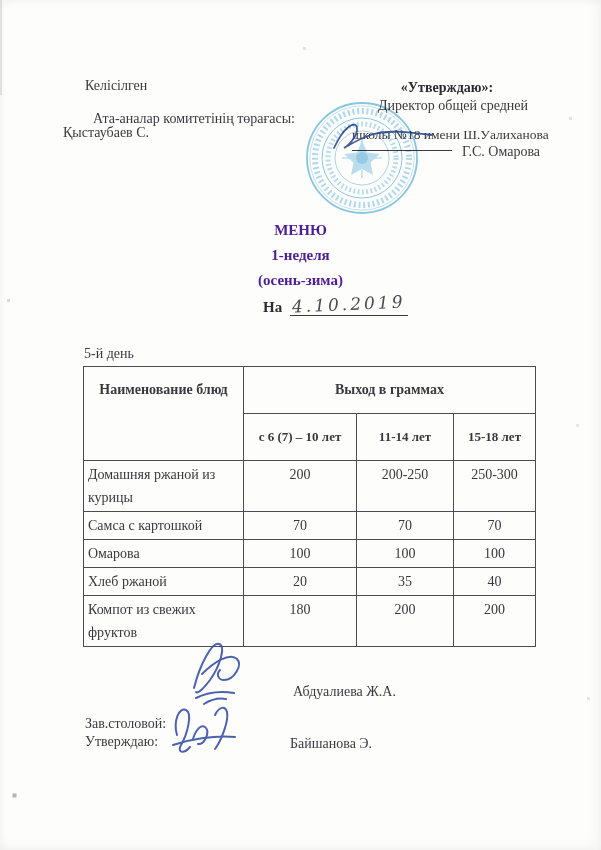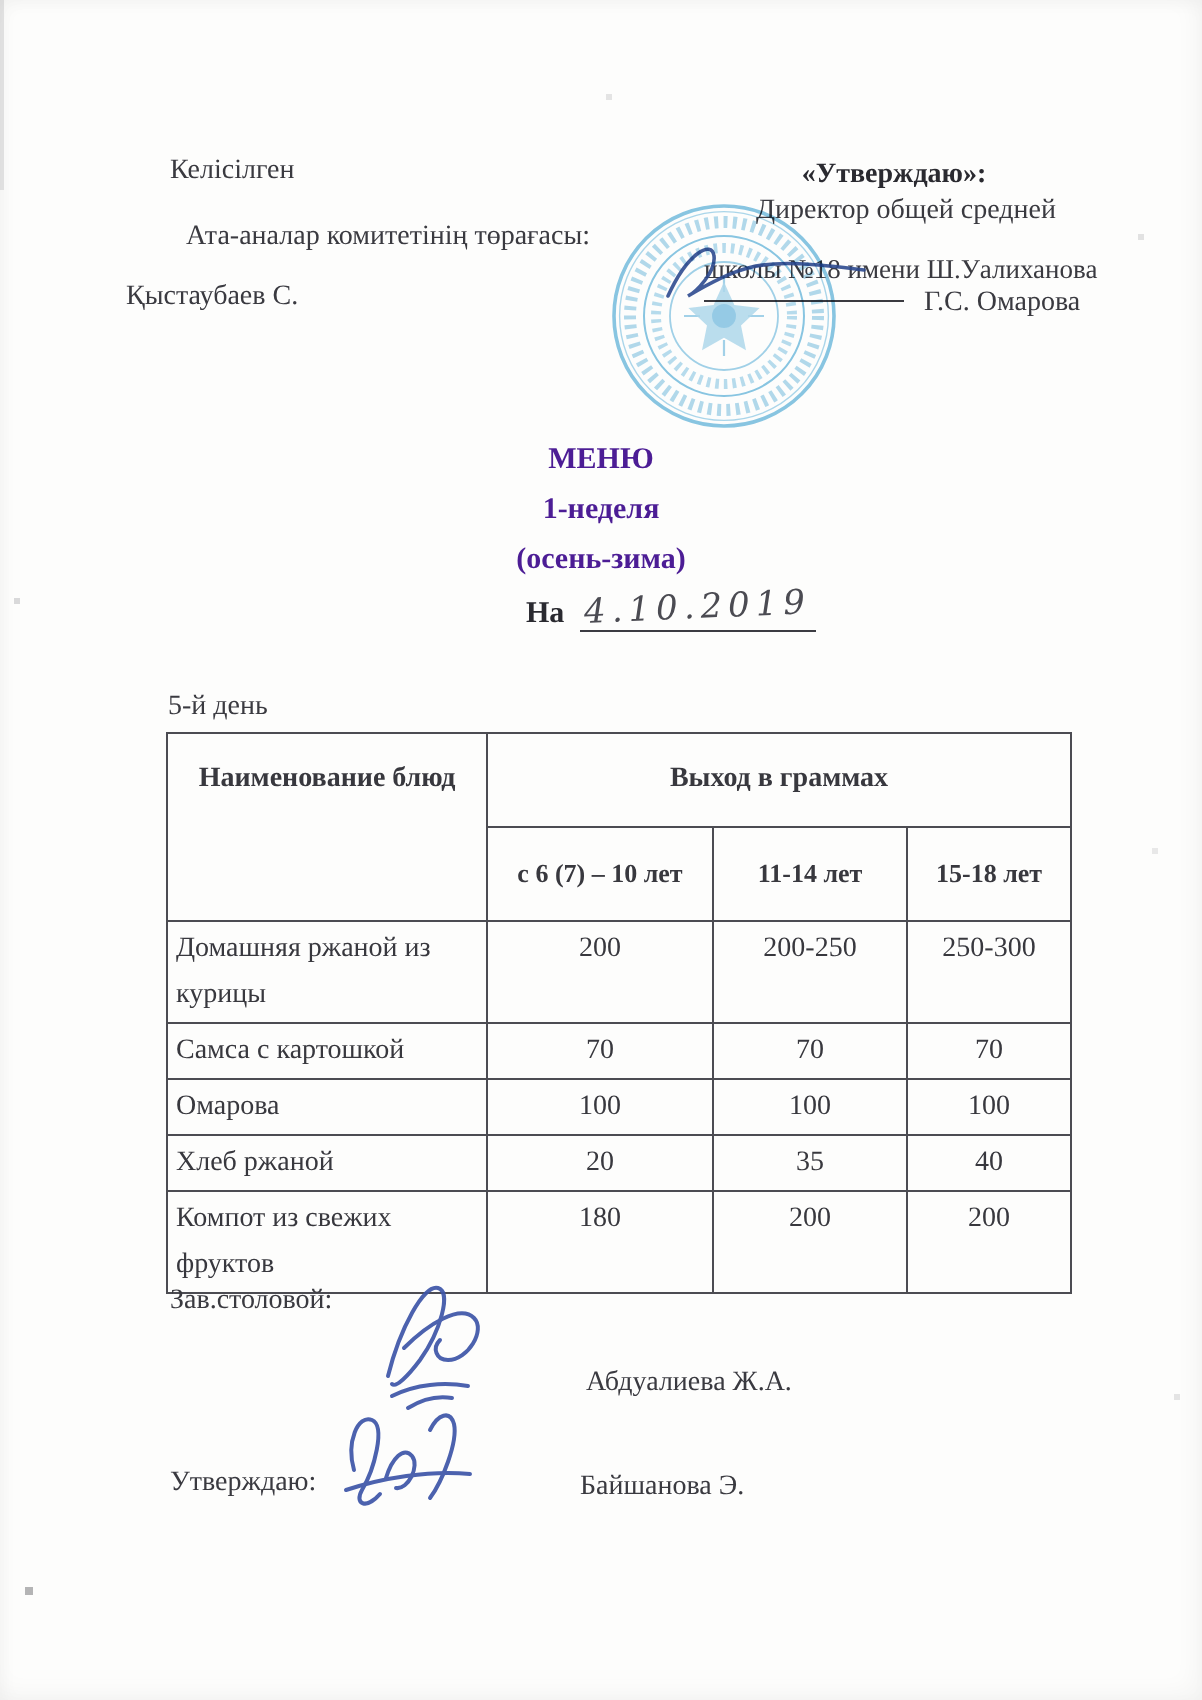--- a/index.html
+++ b/index.html
@@ -60,21 +60,21 @@
 </head>
 <body>
 
 <div class="page">
 
   <div class="abs edge-shade"></div>
   <div class="abs speck"></div>
 
   <div class="abs sz" style="left:85px;top:77px;">Келісілген</div>
   <div class="abs sz nowrap" style="left:93px;top:110px;">Ата-аналар комитетінің төрағасы:</div>
-  <div class="abs sz" style="left:63px;top:140px;">Қыстаубаев С.</div>
+  <div class="abs sz" style="left:63px;top:124px;">Қыстаубаев С.</div>
 
   <div class="abs sz b center" style="left:377px;top:79px;width:140px;">«Утверждаю»:</div>
   <div class="abs sz center" style="left:373px;top:97px;width:160px;">Директор общей средней</div>
   <div class="abs sz nowrap" style="left:352px;top:126px;font-size:13.5px;">школы №18 имени Ш.Уалиханова</div>
   <div class="abs sig-line" style="left:352px;top:136px;width:100px;height:14px;"></div>
   <div class="abs sz" style="left:462px;top:143px;">Г.С. Омарова</div>
 
   <svg class="abs" style="left:330px;top:118px;" width="110" height="38" viewBox="0 0 110 38">
     <path d="M4,30 C14,8 26,2 27,10 C28,18 18,28 14,30 C24,24 36,18 44,16 C58,12 78,14 102,17" fill="none" stroke="#2e4a8f" stroke-width="1.8" stroke-linecap="round" opacity="0.9"></path>
   </svg>
@@ -150,21 +150,21 @@
       </tr>
       <tr style="height:50px;">
         <td class="name-cell">Компот из свежих фруктов</td>
         <td class="val-cell">180</td>
         <td class="val-cell">200</td>
         <td class="val-cell">200</td>
       </tr>
     </tbody>
   </table>
 
-  <div class="abs sz" style="left:85px;top:642px;">Зав.столовой:</div>
+  <div class="abs sz" style="left:85px;top:715px;">Зав.столовой:</div>
   <div class="abs sz" style="left:293px;top:683px;">Абдуалиева Ж.А.</div>
 
   <svg class="abs" style="left:186px;top:636px;" width="66" height="74" viewBox="0 0 66 74">
     <g fill="none" stroke="#3d55a8" stroke-width="2" stroke-linecap="round" opacity="0.92">
       <path d="M8,52 C14,28 26,6 33,8 C40,10 34,30 24,44 C18,52 12,58 10,56"></path>
       <path d="M16,38 C28,26 44,16 51,23 C57,29 48,44 38,44 C32,44 30,38 34,34"></path>
       <path d="M10,62 C22,56 36,55 48,57 M18,68 C26,63 34,62 40,63"></path>
     </g>
   </svg>
 

